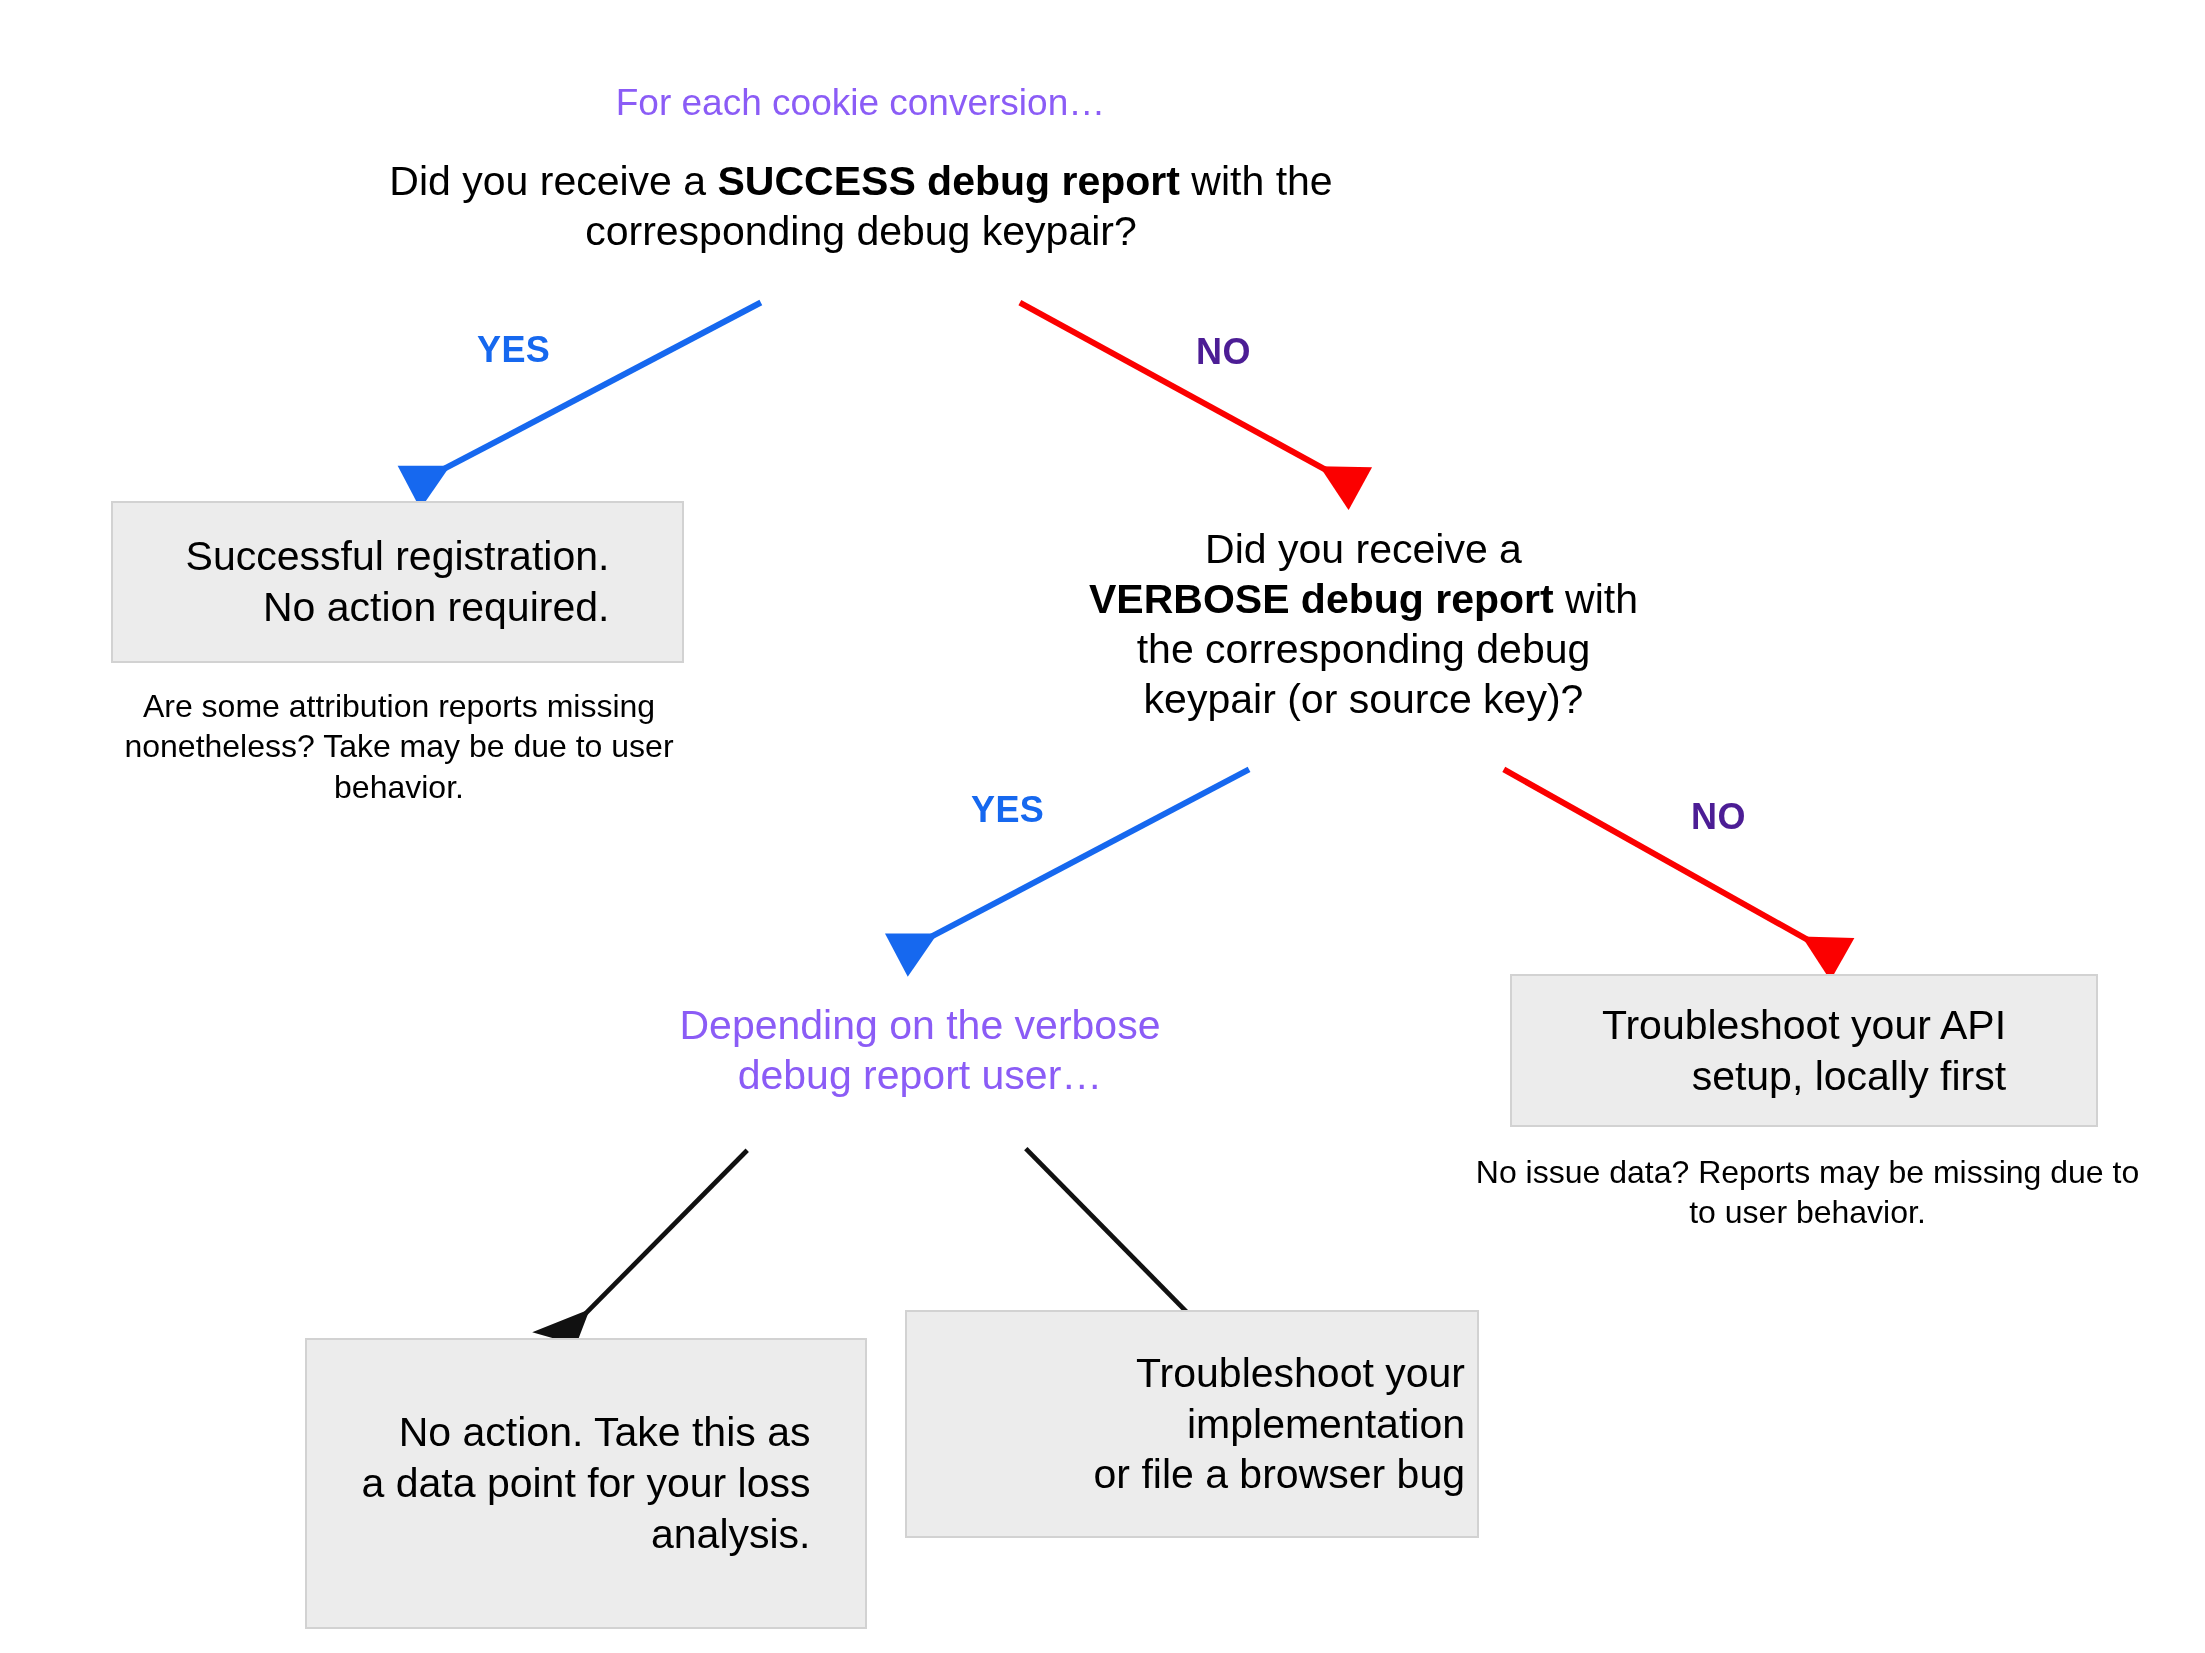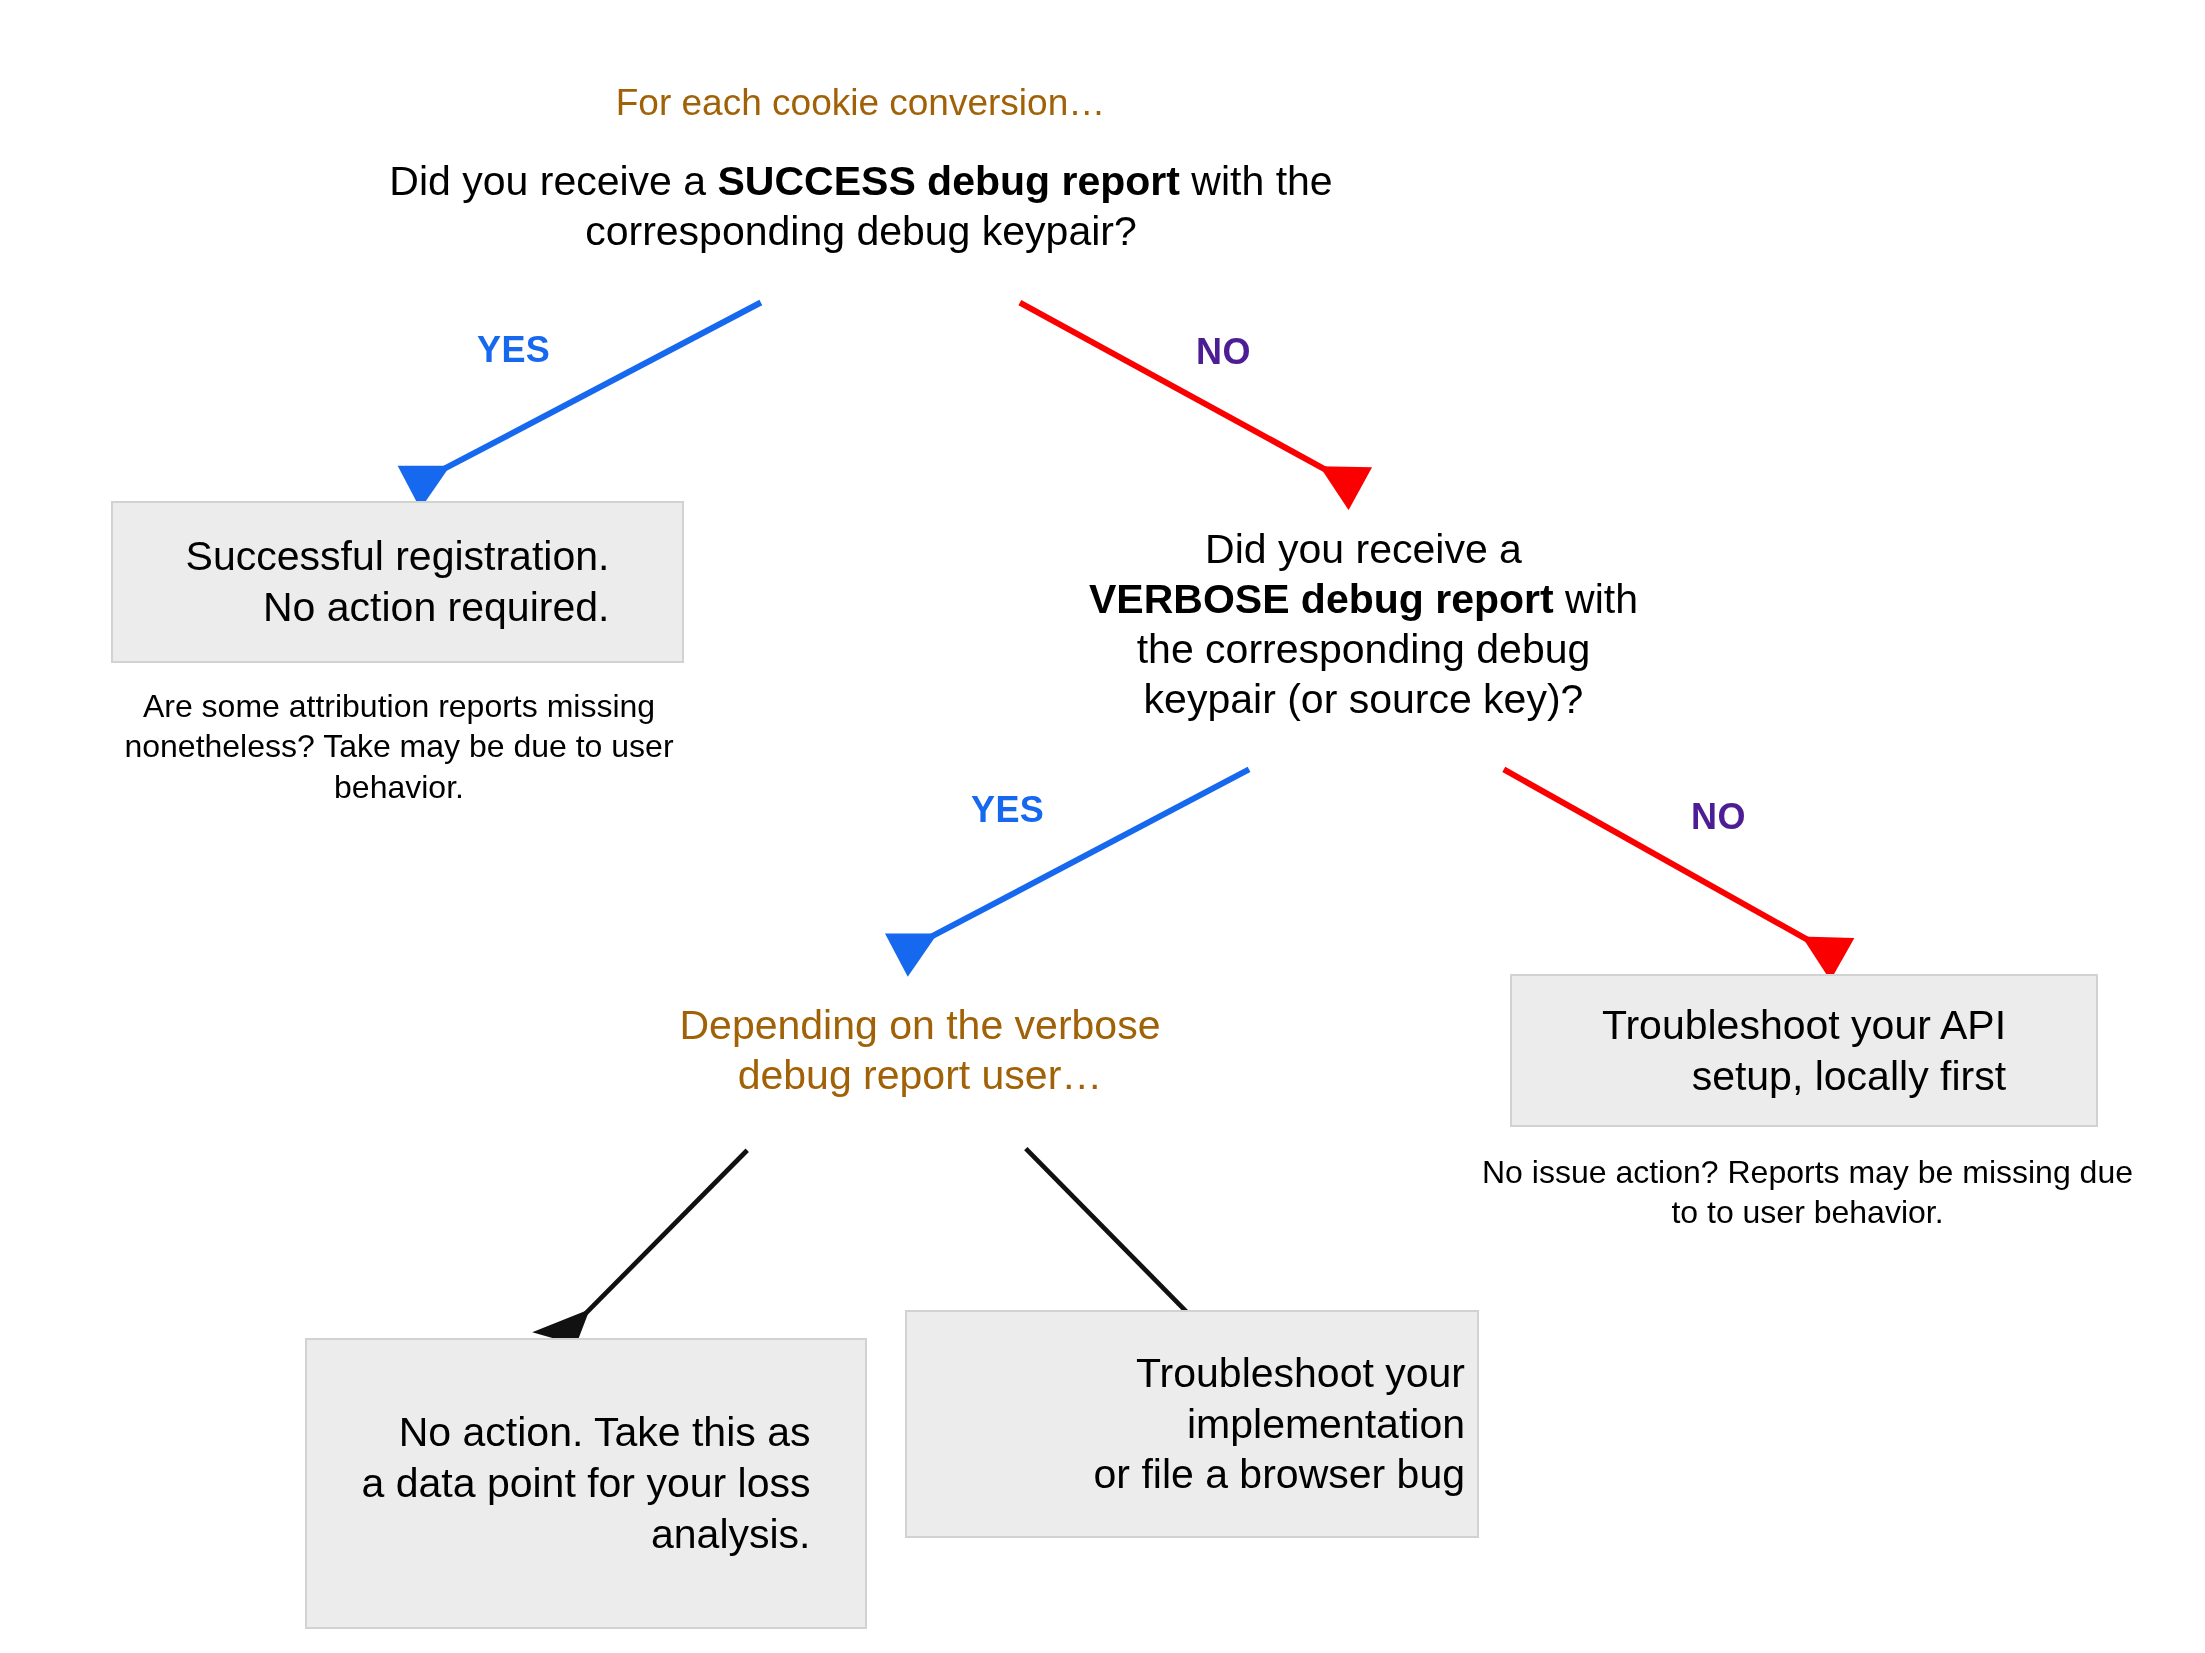--- a/index.html
+++ b/index.html
@@ -27,21 +27,21 @@
     height: 1653px;
     pointer-events: none;
   }
   .node {
     position: absolute;
     box-sizing: border-box;
     text-align: center;
     line-height: 1.22;
   }
   .plain-text {
-    color: #a16207;
+    color: #8b5cf6;
     font-weight: normal;
   }
   .root-lead {
     font-size: 37px;
   }
   .question {
     font-size: 41px;
   }
   .box {
     position: absolute;
@@ -129,21 +129,21 @@
 
   <div class="edge-label label-yes" style="left:971px; top:789px;">YES</div>
 
   <div class="edge-label label-no" style="left:1691px; top:796px;">NO</div>
 
   <div class="node question plain-text" style="left:622px; top:1000px; width:596px;">Depending on the verbose debug report user…</div>
 
   <div class="box" style="left:1510px; top:974px; width:588px; height:153px; white-space:pre-line;">Troubleshoot your API
 setup, locally first</div>
 
-  <div class="caption" style="left:1471px; top:1152px; width:673px;">No issue action? Reports may be missing due to to user behavior.</div>
+  <div class="caption" style="left:1471px; top:1152px; width:673px;">No issue data? Reports may be missing due to to user behavior.</div>
 
   <div class="box" style="left:305px; top:1338px; width:562px; height:291px; white-space:pre-line;">No action. Take this as
 a data point for your loss
 analysis.</div>
 
   <div class="box" style="left:905px; top:1310px; width:574px; height:228px; white-space:pre-line;padding-left:39px;">Troubleshoot your implementation
 or file a browser bug</div>
 
 </div>
 

